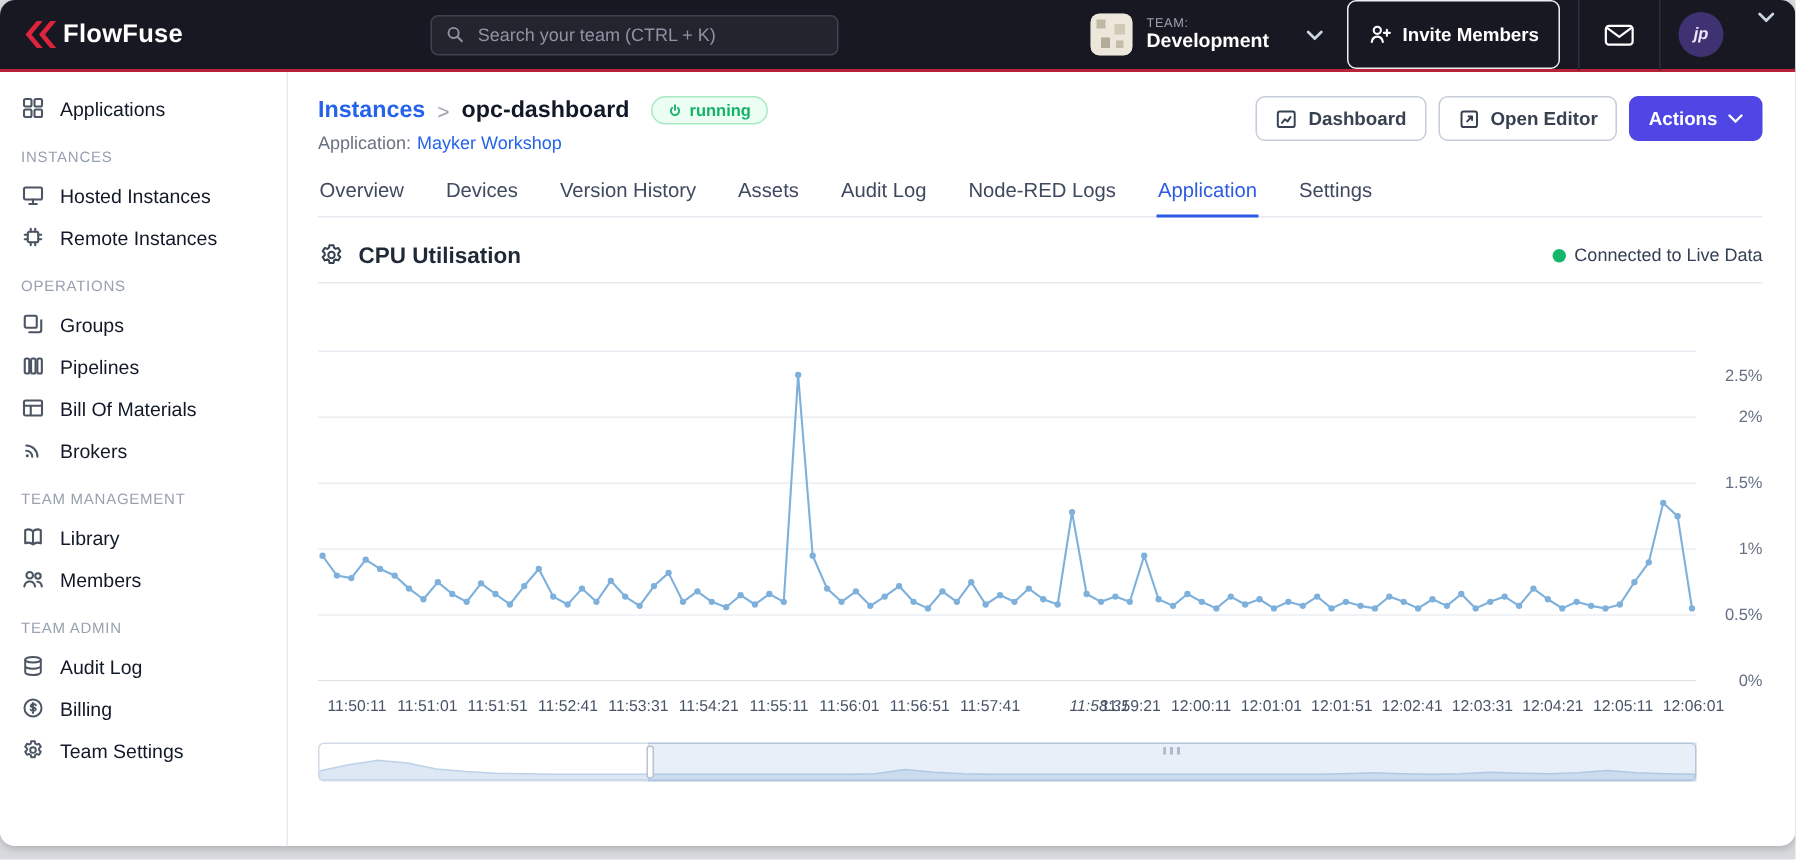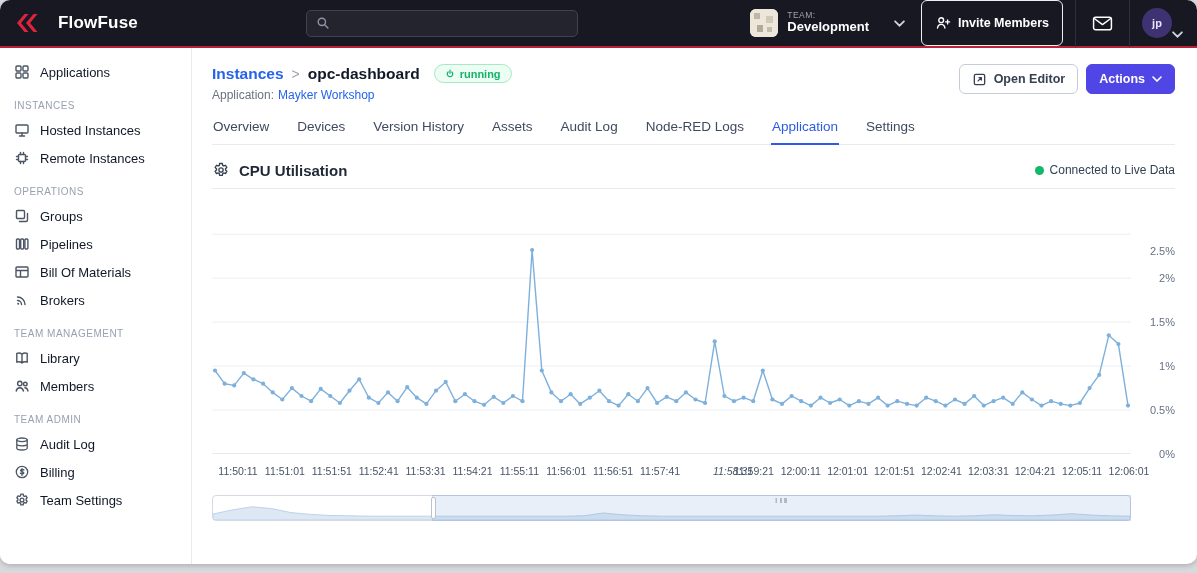--- a/index.html
+++ b/index.html
@@ -16,21 +16,21 @@
     display:flex; flex-direction:column;
     box-shadow:0 2px 5px rgba(0,0,0,.18);
   }
 
   
   .topbar {
     height:48px; flex:0 0 48px; background:#181822;
     border-bottom:2px solid #b62339;
     display:flex; align-items:center; gap:12px; padding:0 14px;
   }
-  .brand { display:flex; align-items:center; gap:20px; cursor:pointer;justify-content:center; }
+  .brand { display:flex; align-items:center; gap:4px; cursor:pointer;justify-content:center; }
   .brand-name { color:#fff; font-size:17px; font-weight:700; letter-spacing:.2px; }
   .tb-flex { flex:1; }
   .search-box {
     flex:0 0 272px; height:27px; background:#24242f;
     border:1px solid #41414f; border-radius:5px;
     display:flex; align-items:center; gap:7px; padding:0 9px;
   }
   .search-box input {
     background:transparent; border:none; outline:none; width:100%;
     color:#d1d5db; font-size:12px; font-family:"Liberation Sans",sans-serif;
@@ -45,21 +45,21 @@
   .invite-btn {
     display:flex; align-items:center; gap:7px; height:46px; padding:0 13px;
     background:transparent; border:1px solid #eceef2; border-radius:6px;
     color:#fff; font-size:12.5px; font-weight:700; cursor:pointer;
     font-family:"Liberation Sans",sans-serif;
   }
   .mail-wrap {
     height:48px; display:flex; align-items:center; padding:0 16px;
     border-left:1px solid #2e2e3c; border-right:1px solid #2e2e3c; cursor:pointer;
   }
-  .user-menu { display:flex; align-items:flex-end; gap:0; cursor:pointer; }
+  .user-menu { display:flex; align-items:flex-start; gap:23px; cursor:pointer;font-style:italic; }
   .avatar {
     width:30px; height:30px; border-radius:50%; background:#3f3273;
     color:#ece8fb; font-size:11px; font-weight:700;
     display:flex; align-items:center; justify-content:center;
   }
 
   
   .body-row { flex:1; display:flex; min-height:0; }
   .sidebar { width:192px; flex:0 0 192px; background:#fff; border-right:1px solid #e8eaef; padding-top:10px; }
   .nav-item { display:flex; align-items:center; gap:10px; height:28px; padding:0 14px; font-size:13px; color:#111827; cursor:pointer; }
@@ -138,20 +138,21 @@
       <span class="brand-name">FlowFuse</span>
     </div>
 
     <div class="tb-flex"></div>
 
     <div class="search-box">
       <svg width="14" height="14" viewBox="0 0 16 16" fill="none" stroke="#8f93a3" stroke-width="1.6" stroke-linecap="round">
         <circle cx="6.7" cy="6.7" r="4.2"></circle>
           <path d="M9.9 9.9L13.6 13.6"></path>
       </svg>
+      <input type="text" placeholder="Search your team (CTRL + K)" style="">
     </div>
 
     <div class="tb-flex"></div>
 
     <div class="team-select">
       <span class="team-avatar">
         <svg width="28" height="28" viewBox="0 0 28 28">
           <rect width="28" height="28" fill="#ece7da"></rect>
           <rect x="4" y="4" width="6" height="6" fill="#bdb7a4"></rect>
           <rect x="16" y="7" width="7" height="7" fill="#cfc9b6"></rect>
@@ -343,20 +344,27 @@
               </svg>
               <span>running</span>
             </span>
           </div>
           <div class="app-line">
             <span>Application:</span><a>Mayker Workshop</a>
           </div>
         </div>
 
         <div class="head-actions">
+          <button class="btn">
+            <svg width="15" height="15" viewBox="0 0 16 16" fill="none" stroke="#374151" stroke-width="1.4" stroke-linecap="round" stroke-linejoin="round">
+              <rect x="2" y="2.5" width="12" height="11" rx="1.5"></rect>
+                <path d="M5 10.5l2-2.5 2 1.5 2-3"></path>
+            </svg>
+            <span>Dashboard</span>
+          </button>
           <button class="btn">
             <svg width="15" height="15" viewBox="0 0 16 16" fill="none" stroke="#374151" stroke-width="1.4" stroke-linecap="round" stroke-linejoin="round">
               <rect x="2.5" y="2.5" width="11" height="11" rx="1.5"></rect>
                 <path d="M6.5 9.5L10 6M7.5 6H10v2.5"></path>
             </svg>
             <span>Open Editor</span>
           </button>
           <button class="btn primary">
             <span>Actions</span>
             <svg width="10" height="6" viewBox="0 0 10 6" fill="none" stroke="#ffffff" stroke-width="1.6" stroke-linecap="round">

